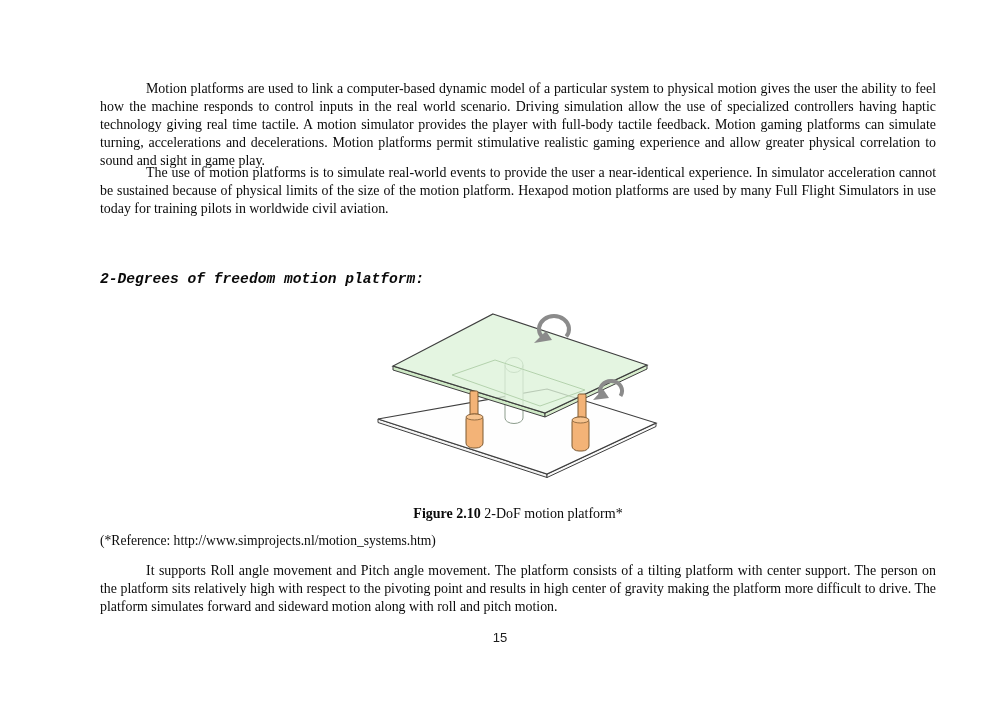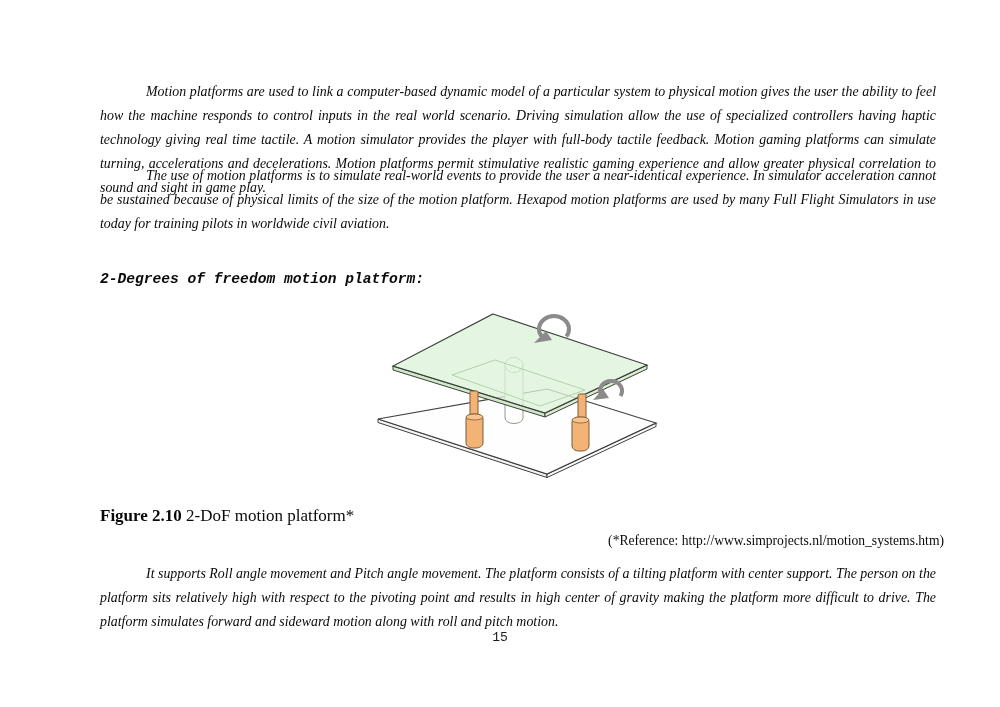--- a/index.html
+++ b/index.html
@@ -2,41 +2,40 @@
 <html><head>
 <meta charset="utf-8">
 <style>
   html,body{margin:0;padding:0;}
   body{
     width:1000px;height:707px;position:relative;background:#ffffff;
     font-family:"Liberation Serif", serif;color:#0a0a0a;overflow:hidden;
   }
   .para{
     position:absolute;left:100px;width:836px;
-    font-size:13.9px;line-height:24px;text-align:justify;
+    font-size:13.9px;line-height:18px;text-align:justify;
     text-indent:46px;
-    font-style:italic;
   }
   .heading{
     position:absolute;left:100px;width:836px;
     font-size:14.6px;font-weight:bold;font-style:italic;font-family:Liberation Mono, monospace;
   }
   .figure-wrap{position:absolute;left:368px;top:298px;width:300px;height:190px;}
   .caption{
-    position:absolute;left:100px;width:836px;
-    font-size:17px;
+    position:absolute;left:100px;width:836px;text-align:center;
+    font-size:14px;
   }
   .caption .cap-label{font-weight:bold;}
   .refline{
-    position:absolute;left:108px;width:836px;text-align:right;
+    position:absolute;left:100px;width:836px;text-align:left;
     font-size:13.6px;
   }
   .pagenum{
     position:absolute;left:0;top:630px;width:1000px;text-align:center;
-    font-family:Liberation Mono, monospace;font-size:13px;color:#1c1c1c;
+    font-family:Liberation Sans, sans-serif;font-size:13px;color:#1c1c1c;
   }
 </style>
 </head>
 <body>
 
 <div class="para" style="top:80px">Motion platforms are used to link a computer-based dynamic model of a particular system to physical motion gives the user the ability to feel how the machine responds to control inputs in the real world scenario. Driving simulation allow the use of specialized controllers having haptic technology giving real time tactile. A motion simulator provides the player with full-body tactile feedback. Motion gaming platforms can simulate turning, accelerations and decelerations. Motion platforms permit stimulative realistic gaming experience and allow greater physical correlation to sound and sight in game play.</div>
 
 <div class="para" style="top:164px">The use of motion platforms is to simulate real-world events to provide the user a near-identical experience. In simulator acceleration cannot be sustained because of physical limits of the size of the motion platform. Hexapod motion platforms are used by many Full Flight Simulators in use today for training pilots in worldwide civil aviation.</div>
 
 <div class="heading" style="top:271px">2-Degrees of freedom motion platform:</div>

